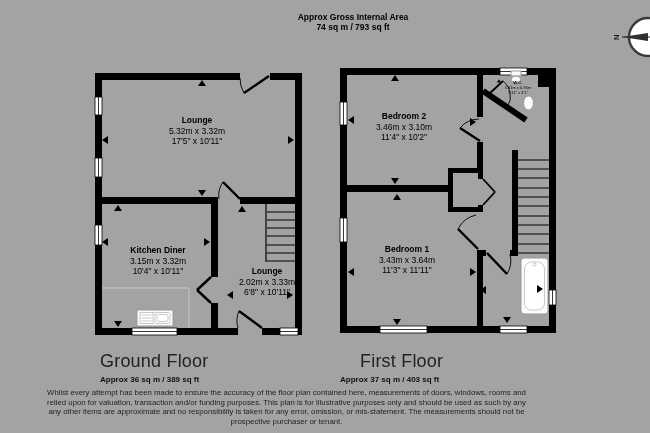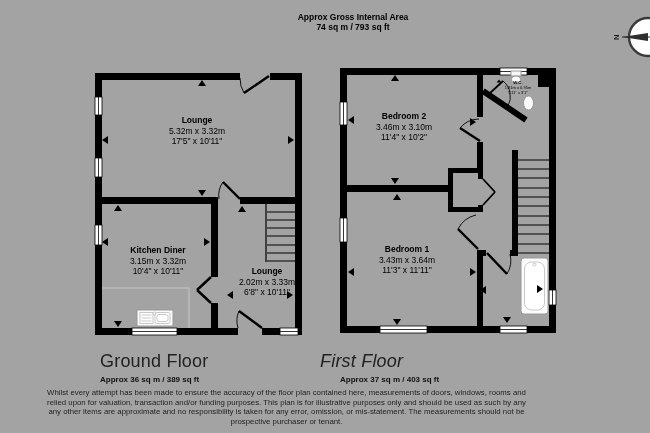--- a/index.html
+++ b/index.html
@@ -275,21 +275,21 @@
     <div>11'3" x 11'11"</div>
   </div>
   <div class="room-label tiny" style="left:518px;top:81px;">
     <div class="rname">W.C.</div>
     <div>1.81m x 0.95m</div>
     <div>5'11" x 3'1"</div>
   </div>
 
   <div class="floor-heading" style="left:100px;top:351px;">Ground Floor</div>
   <div class="floor-area" style="left:100px;top:366px;">Approx 36 sq m / 389 sq ft</div>
-  <div class="floor-heading" style="left:320px;top:351px;font-style:italic;">First Floor</div>
+  <div class="floor-heading" style="left:360px;top:351px;">First Floor</div>
   <div class="floor-area" style="left:340px;top:366px;">Approx 37 sq m / 403 sq ft</div>
 
   <div class="disclaimer">
     <div>Whilst every attempt has been made to ensure the accuracy of the floor plan contained here, measurements of doors, windows, rooms and</div>
     <div>relied upon for valuation, transaction and/or funding purposes. This plan is for illustrative purposes only and should be used as such by any</div>
     <div>any other items are approximate and no responsibility is taken for any error, omission, or mis-statement. The measurements should not be</div>
     <div>prospective purchaser or tenant.</div>
   </div>
 
 </div>

